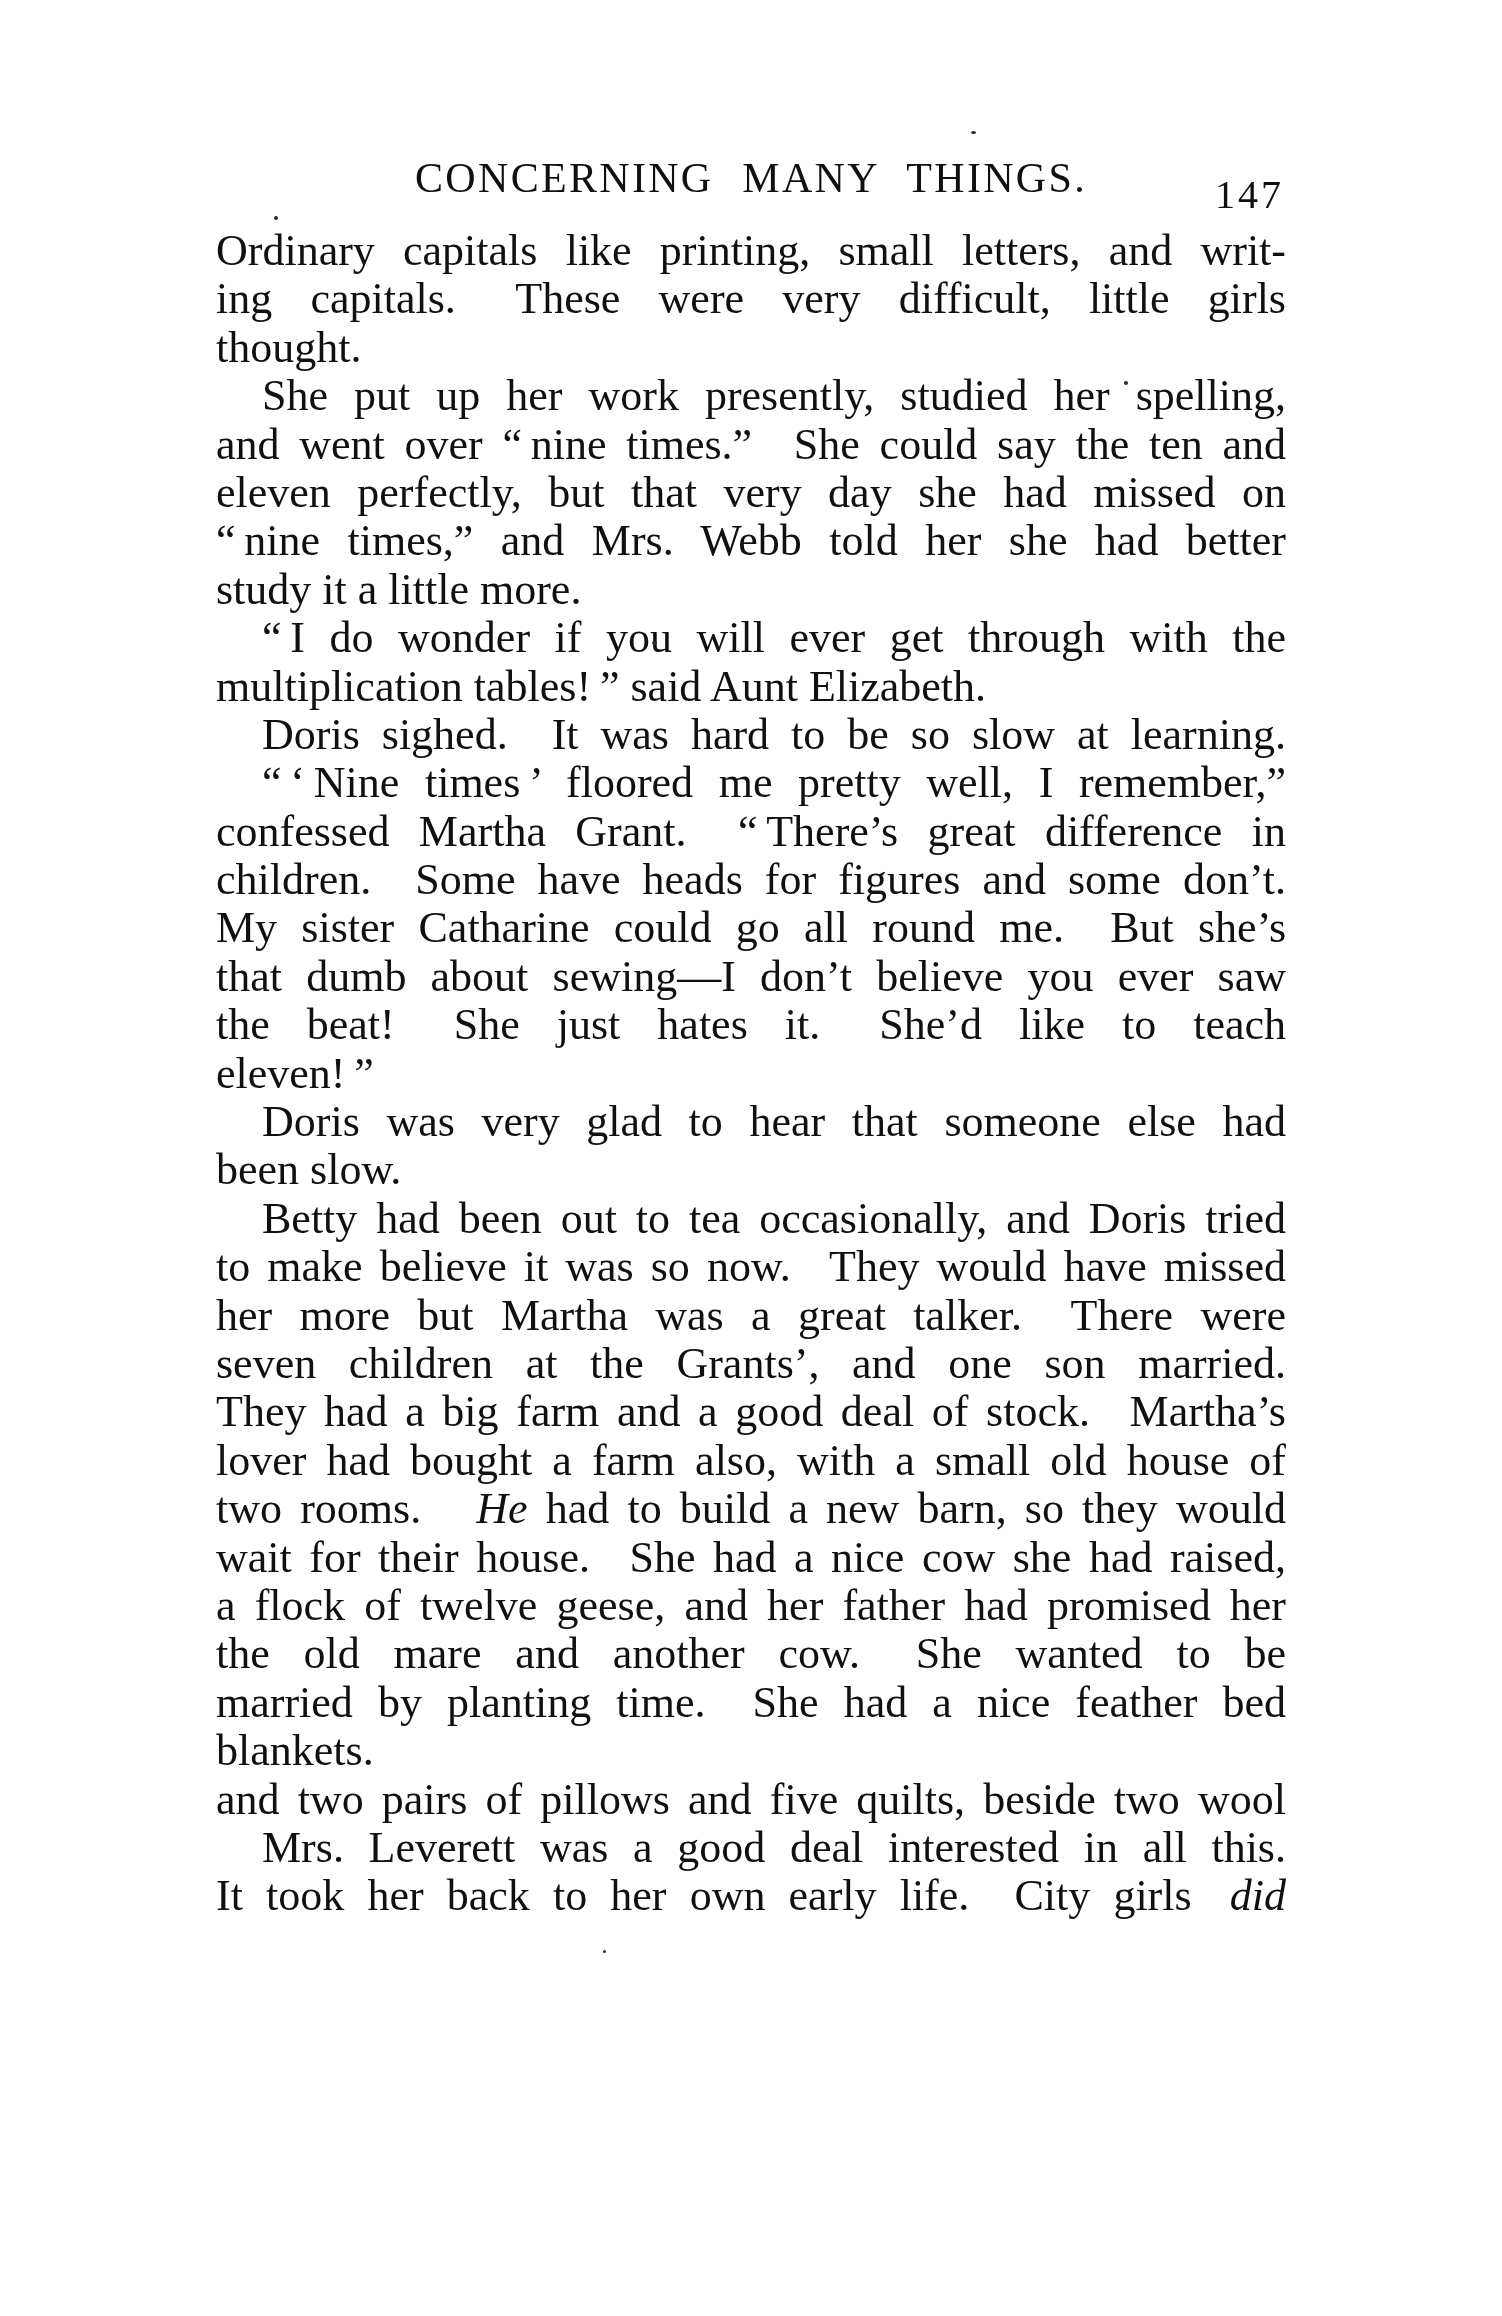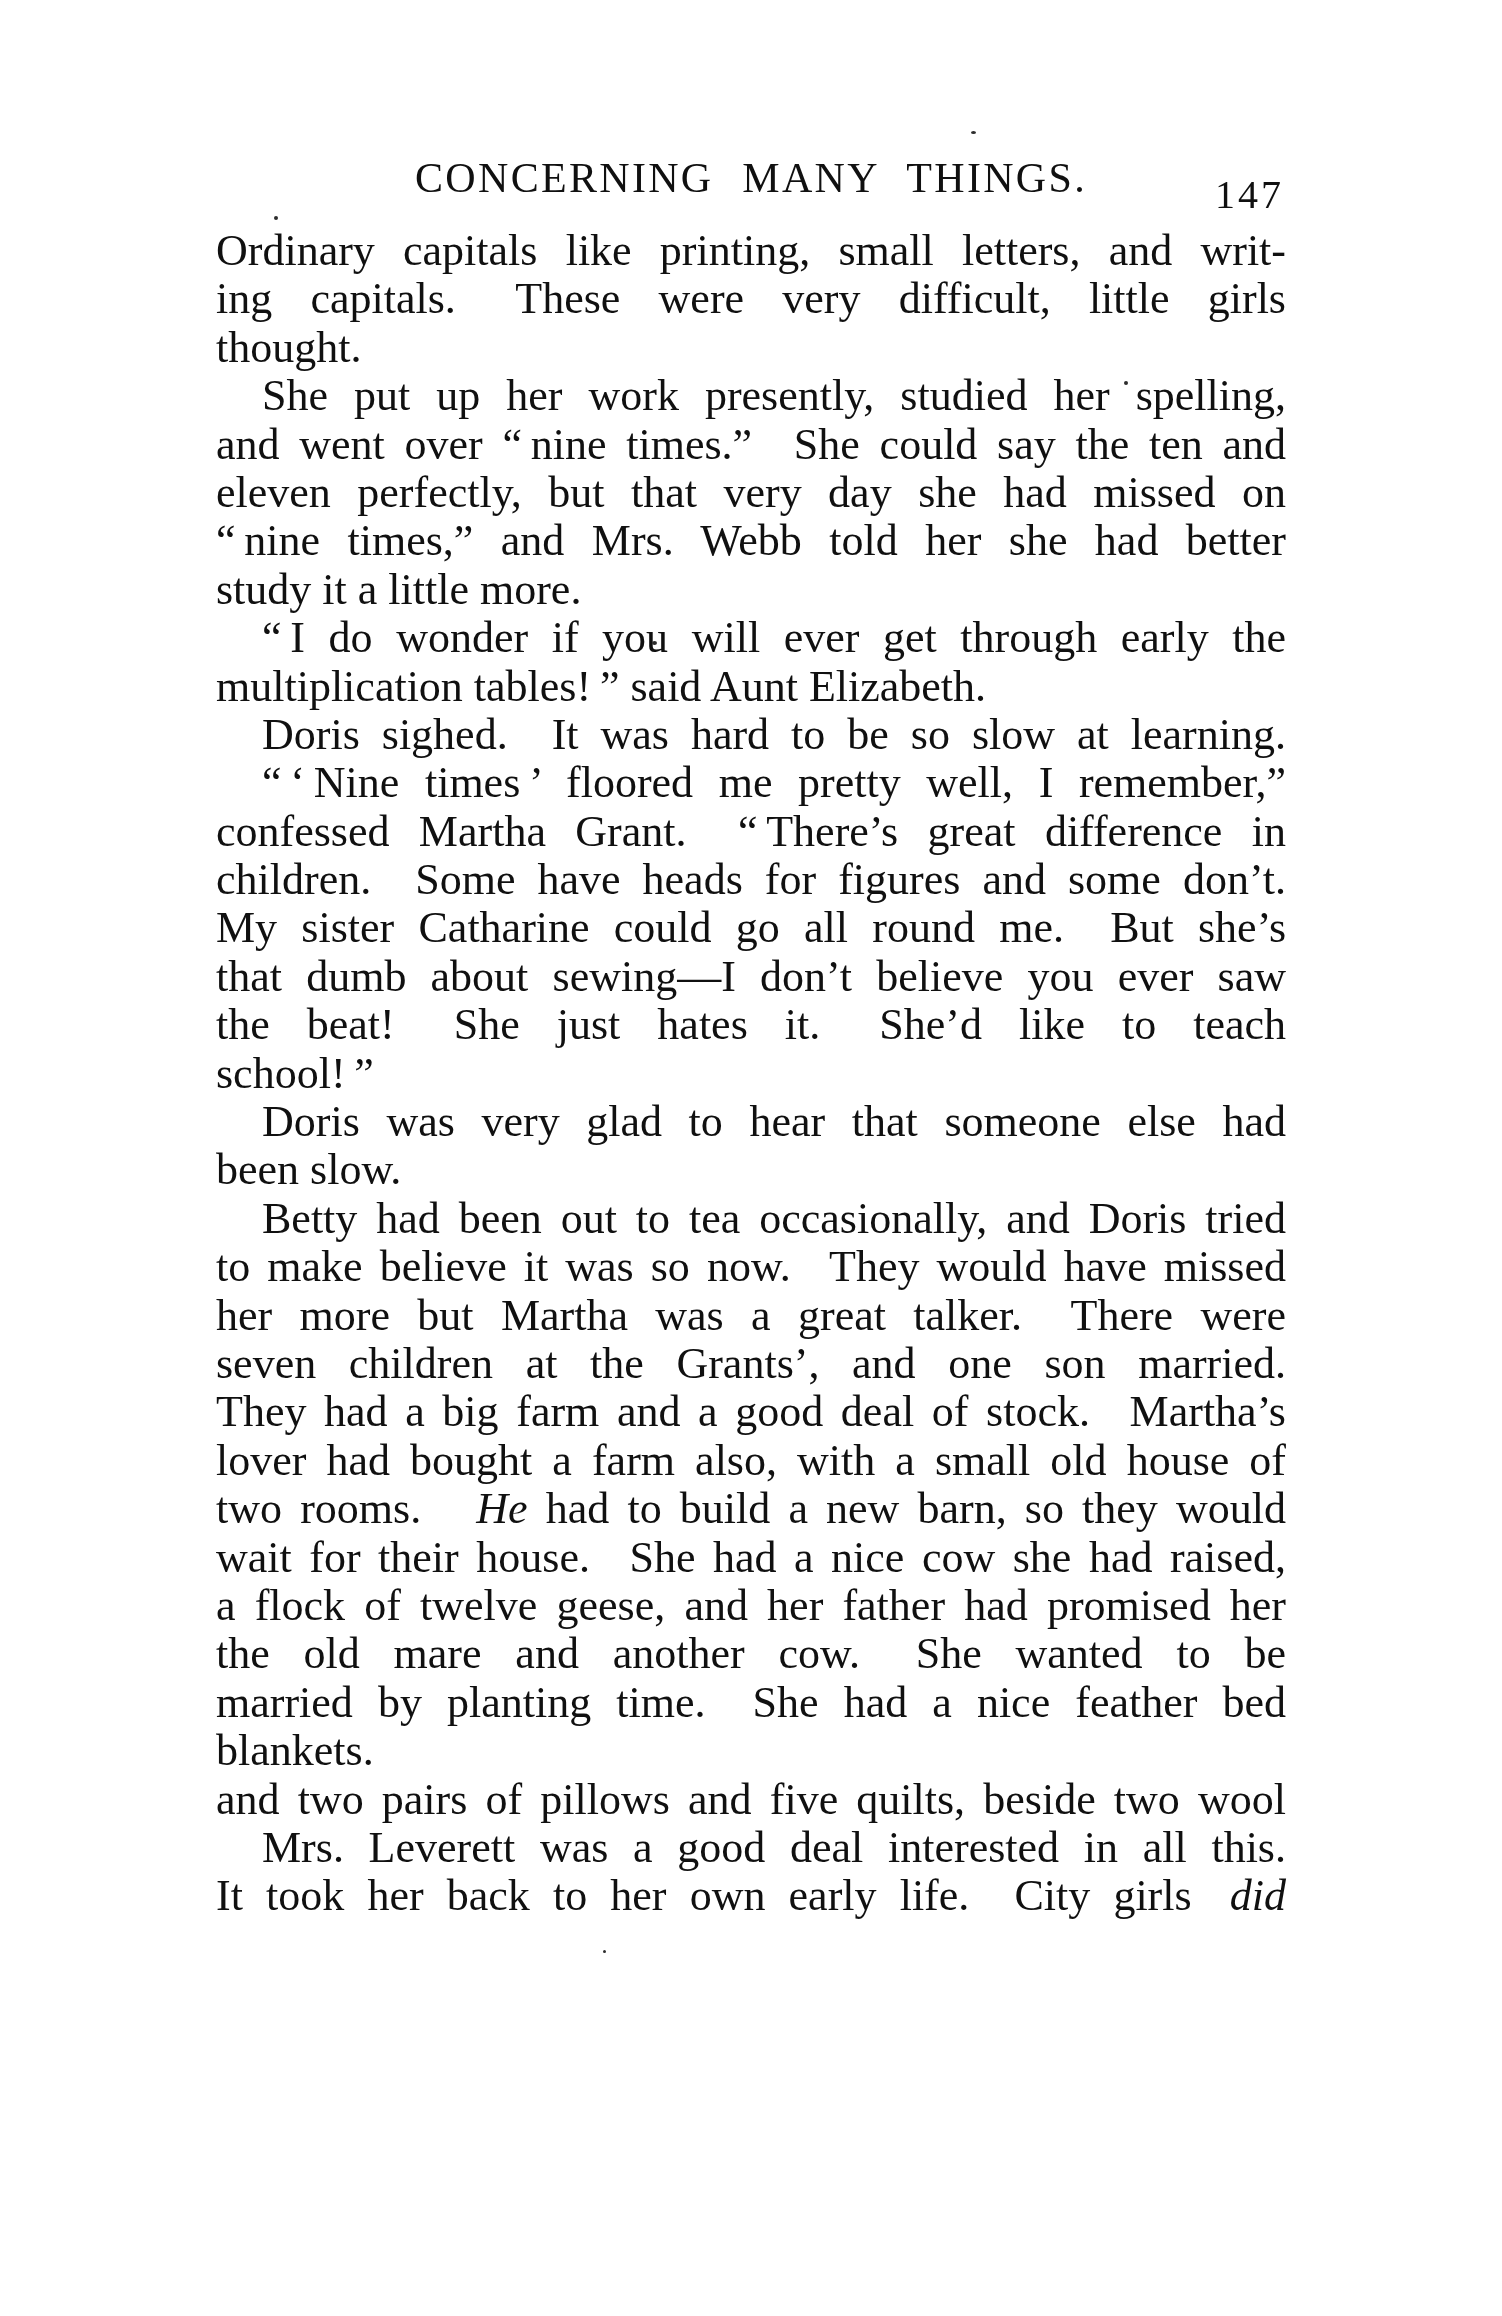--- a/index.html
+++ b/index.html
@@ -63,30 +63,30 @@
 
   <main class="text-block" id="text-block">
       <div class="line">Ordinary capitals like printing, small letters, and writ-</div>
       <div class="line">ing capitals.  These were very difficult, little girls</div>
       <div class="line no-j">thought.</div>
       <div class="line indent">She put up her work presently, studied her spelling,</div>
       <div class="line">and went over “ nine times.”  She could say the ten and</div>
       <div class="line">eleven perfectly, but that very day she had missed on</div>
       <div class="line">“ nine times,” and Mrs. Webb told her she had better</div>
       <div class="line no-j">study it a little more.</div>
-      <div class="line indent">“ I do wonder if you will ever get through early the</div>
+      <div class="line indent">“ I do wonder if you will ever get through with the</div>
       <div class="line no-j">multiplication tables! ” said Aunt Elizabeth.</div>
       <div class="line indent">Doris sighed.  It was hard to be so slow at learning.</div>
       <div class="line indent">“ ‘ Nine times ’ floored me pretty well, I remember,”</div>
       <div class="line">confessed Martha Grant.  “ There’s great difference in</div>
       <div class="line">children.  Some have heads for figures and some don’t.</div>
       <div class="line">My sister Catharine could go all round me.  But she’s</div>
       <div class="line">that dumb about sewing—I don’t believe you ever saw</div>
       <div class="line">the beat!  She just hates it.  She’d like to teach</div>
-      <div class="line no-j">school! ”</div>
+      <div class="line no-j">eleven! ”</div>
       <div class="line indent">Doris was very glad to hear that someone else had</div>
       <div class="line no-j">been slow.</div>
       <div class="line indent">Betty had been out to tea occasionally, and Doris tried</div>
       <div class="line">to make believe it was so now.  They would have missed</div>
       <div class="line">her more but Martha was a great talker.  There were</div>
       <div class="line">seven children at the Grants’, and one son married.</div>
       <div class="line">They had a big farm and a good deal of stock.  Martha’s</div>
       <div class="line">lover had bought a farm also, with a small old house of</div>
       <div class="line"><span>two rooms.  </span><i>He</i><span> had to build a new barn, so they would</span></div>
       <div class="line">wait for their house.  She had a nice cow she had raised,</div>

